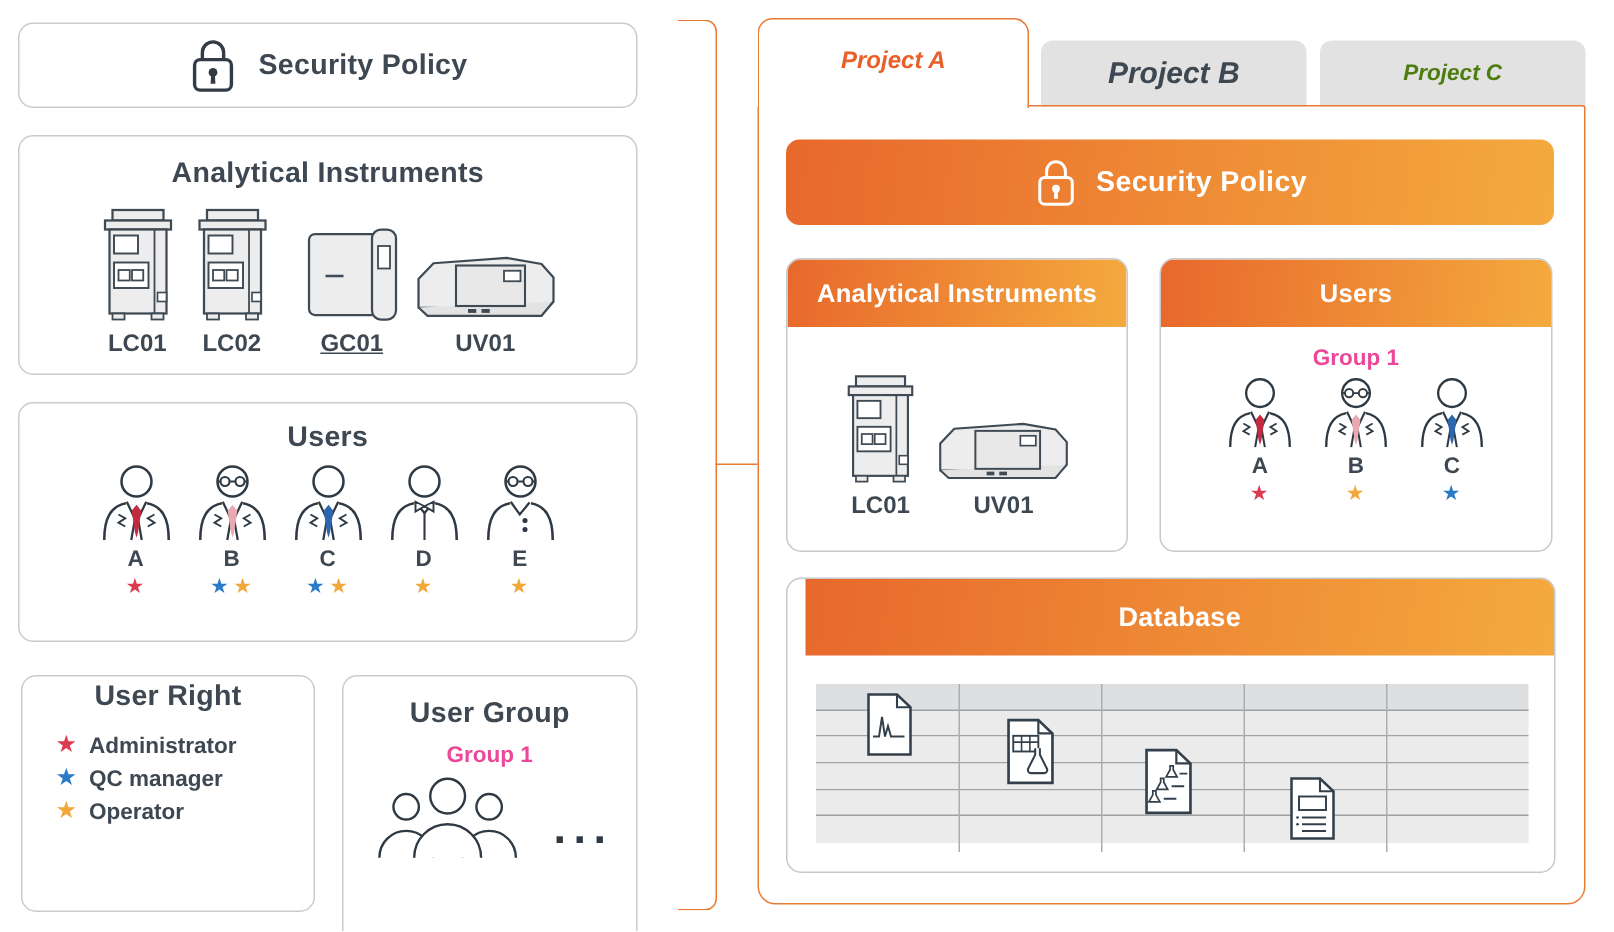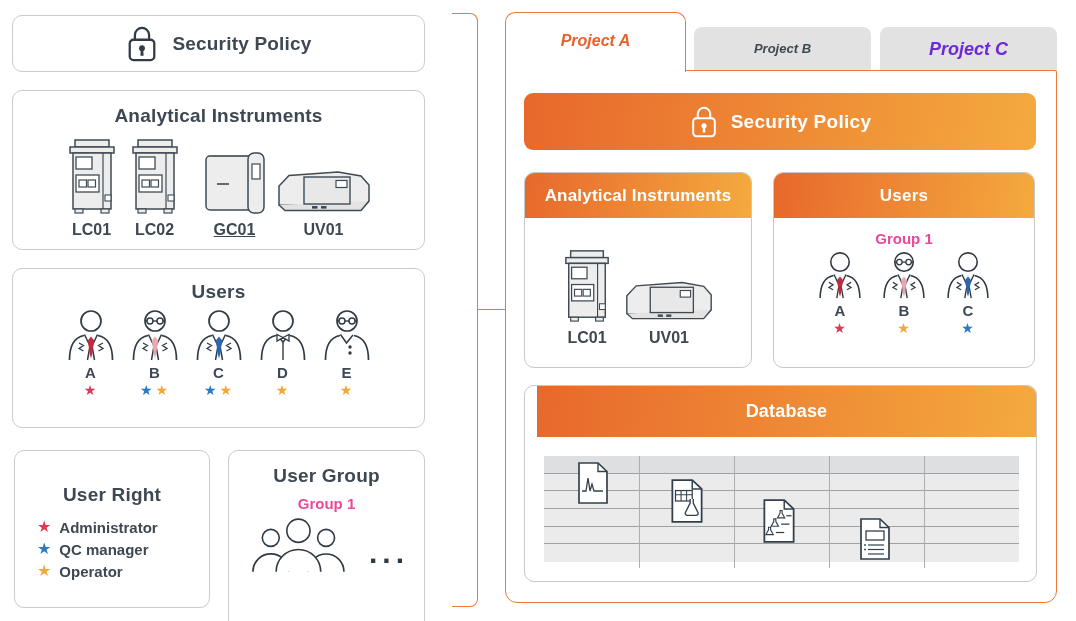--- a/index.html
+++ b/index.html
@@ -23,41 +23,41 @@
   #card-users{left:12px;top:268px;width:413px;height:160px;}
   #card-users .card-title{margin-top:12px;}
   .users-row{display:flex;justify-content:center;margin-top:6px;}
   .user-cell{width:64px;display:flex;flex-direction:column;align-items:center;}
   .user-name{font-weight:700;font-size:15px;margin-top:3px;color:#3E4852;}
   .star{font-size:14px;line-height:14px;letter-spacing:1px;}
   .star.red{color:#DC3B50;} .star.blue{color:#2A7AC5;} .star.orange{color:#F2A73B;}
   .stars{margin-top:2px;display:flex;gap:2px;}
 
   #card-rights{left:14px;top:450px;width:196px;height:158px;}
-  #card-rights .card-title{margin-top:32px;line-height:23px;}
+  #card-rights .card-title{margin-top:2px;line-height:23px;}
   .legend{margin:10px 0 0 22px;}
   .legend-row{display:flex;align-items:center;gap:7px;height:22px;font-weight:700;font-size:15px;color:#3E4852;}
   .legend-row .star{font-size:16px;}
 
   #card-group{left:228px;top:450px;width:197px;height:198px;}
   #card-group .card-title{margin-top:14px;}
   .group1{font-weight:700;font-size:15px;color:#ec4899;text-align:center;margin-top:8px;}
   .group-row{display:flex;align-items:flex-end;justify-content:center;gap:9px;margin-top:4px;}
   .dots{font-weight:700;font-size:30px;letter-spacing:5px;color:#2F3A44;line-height:10px;margin-bottom:16px;}
 
   
   #bracket{position:absolute;left:452px;top:13px;width:26px;height:594px;border:1.6px solid #EA7A36;border-left:none;border-radius:0 8px 8px 0;box-sizing:border-box;}
   #bracket-connector{position:absolute;left:477px;top:309px;width:28px;height:0;border-top:1.6px solid #EA7A36;}
 
   
   #panel{position:absolute;left:505px;top:70px;width:552px;height:533px;border:1.6px solid #EA7A36;border-radius:2px 2px 12px 12px;box-sizing:border-box;background:transparent;z-index:2;}
   .tab{position:absolute;box-sizing:border-box;text-align:center;font-weight:700;font-size:16px;cursor:pointer;font-style:italic;}
   #tab-a{left:505px;top:12px;width:181px;height:60px;background:#fff;border:1.6px solid #EA7A36;border-bottom:none;border-radius:10px 10px 0 0;z-index:3;color:#E8612B;line-height:56px;}
-  #tab-b{left:694px;top:27px;width:177px;height:44px;background:#E2E2E2;border-radius:8px 8px 0 0;z-index:1;color:#3E4852;font-size:13px;line-height:44px;}
-  #tab-c{left:880px;top:27px;width:177px;height:44px;background:#E2E2E2;border-radius:8px 8px 0 0;z-index:1;color:#6d28d9;font-size:18px;line-height:44px;}
+  #tab-b{left:694px;top:27px;width:177px;height:44px;background:#E2E2E2;border-radius:8px 8px 0 0;z-index:1;color:#3E4852;font-size:20px;line-height:44px;}
+  #tab-c{left:880px;top:27px;width:177px;height:44px;background:#E2E2E2;border-radius:8px 8px 0 0;z-index:1;color:#4d7c0f;font-size:15px;line-height:44px;}
 
   .grad{background:linear-gradient(97deg,#E8682C 0%,#F4AA3E 100%);}
 
   #banner{position:absolute;left:524px;top:93px;width:512px;height:57px;border-radius:9px;display:flex;align-items:center;justify-content:center;gap:12px;z-index:3;}
   #banner .banner-text{color:#fff;font-weight:700;font-size:19px;letter-spacing:.3px;}
 
   .pcard{position:absolute;background:#fff;border:1.4px solid #C6C8CA;border-radius:10px;box-sizing:border-box;z-index:3;overflow:hidden;}
   .pcard-header{height:45px;display:flex;align-items:center;justify-content:center;color:#fff;font-weight:700;font-size:17px;letter-spacing:.2px;}
   #pcard-instruments{left:524px;top:172px;width:228px;height:196px;}
   #pcard-users{left:773px;top:172px;width:262px;height:196px;}

